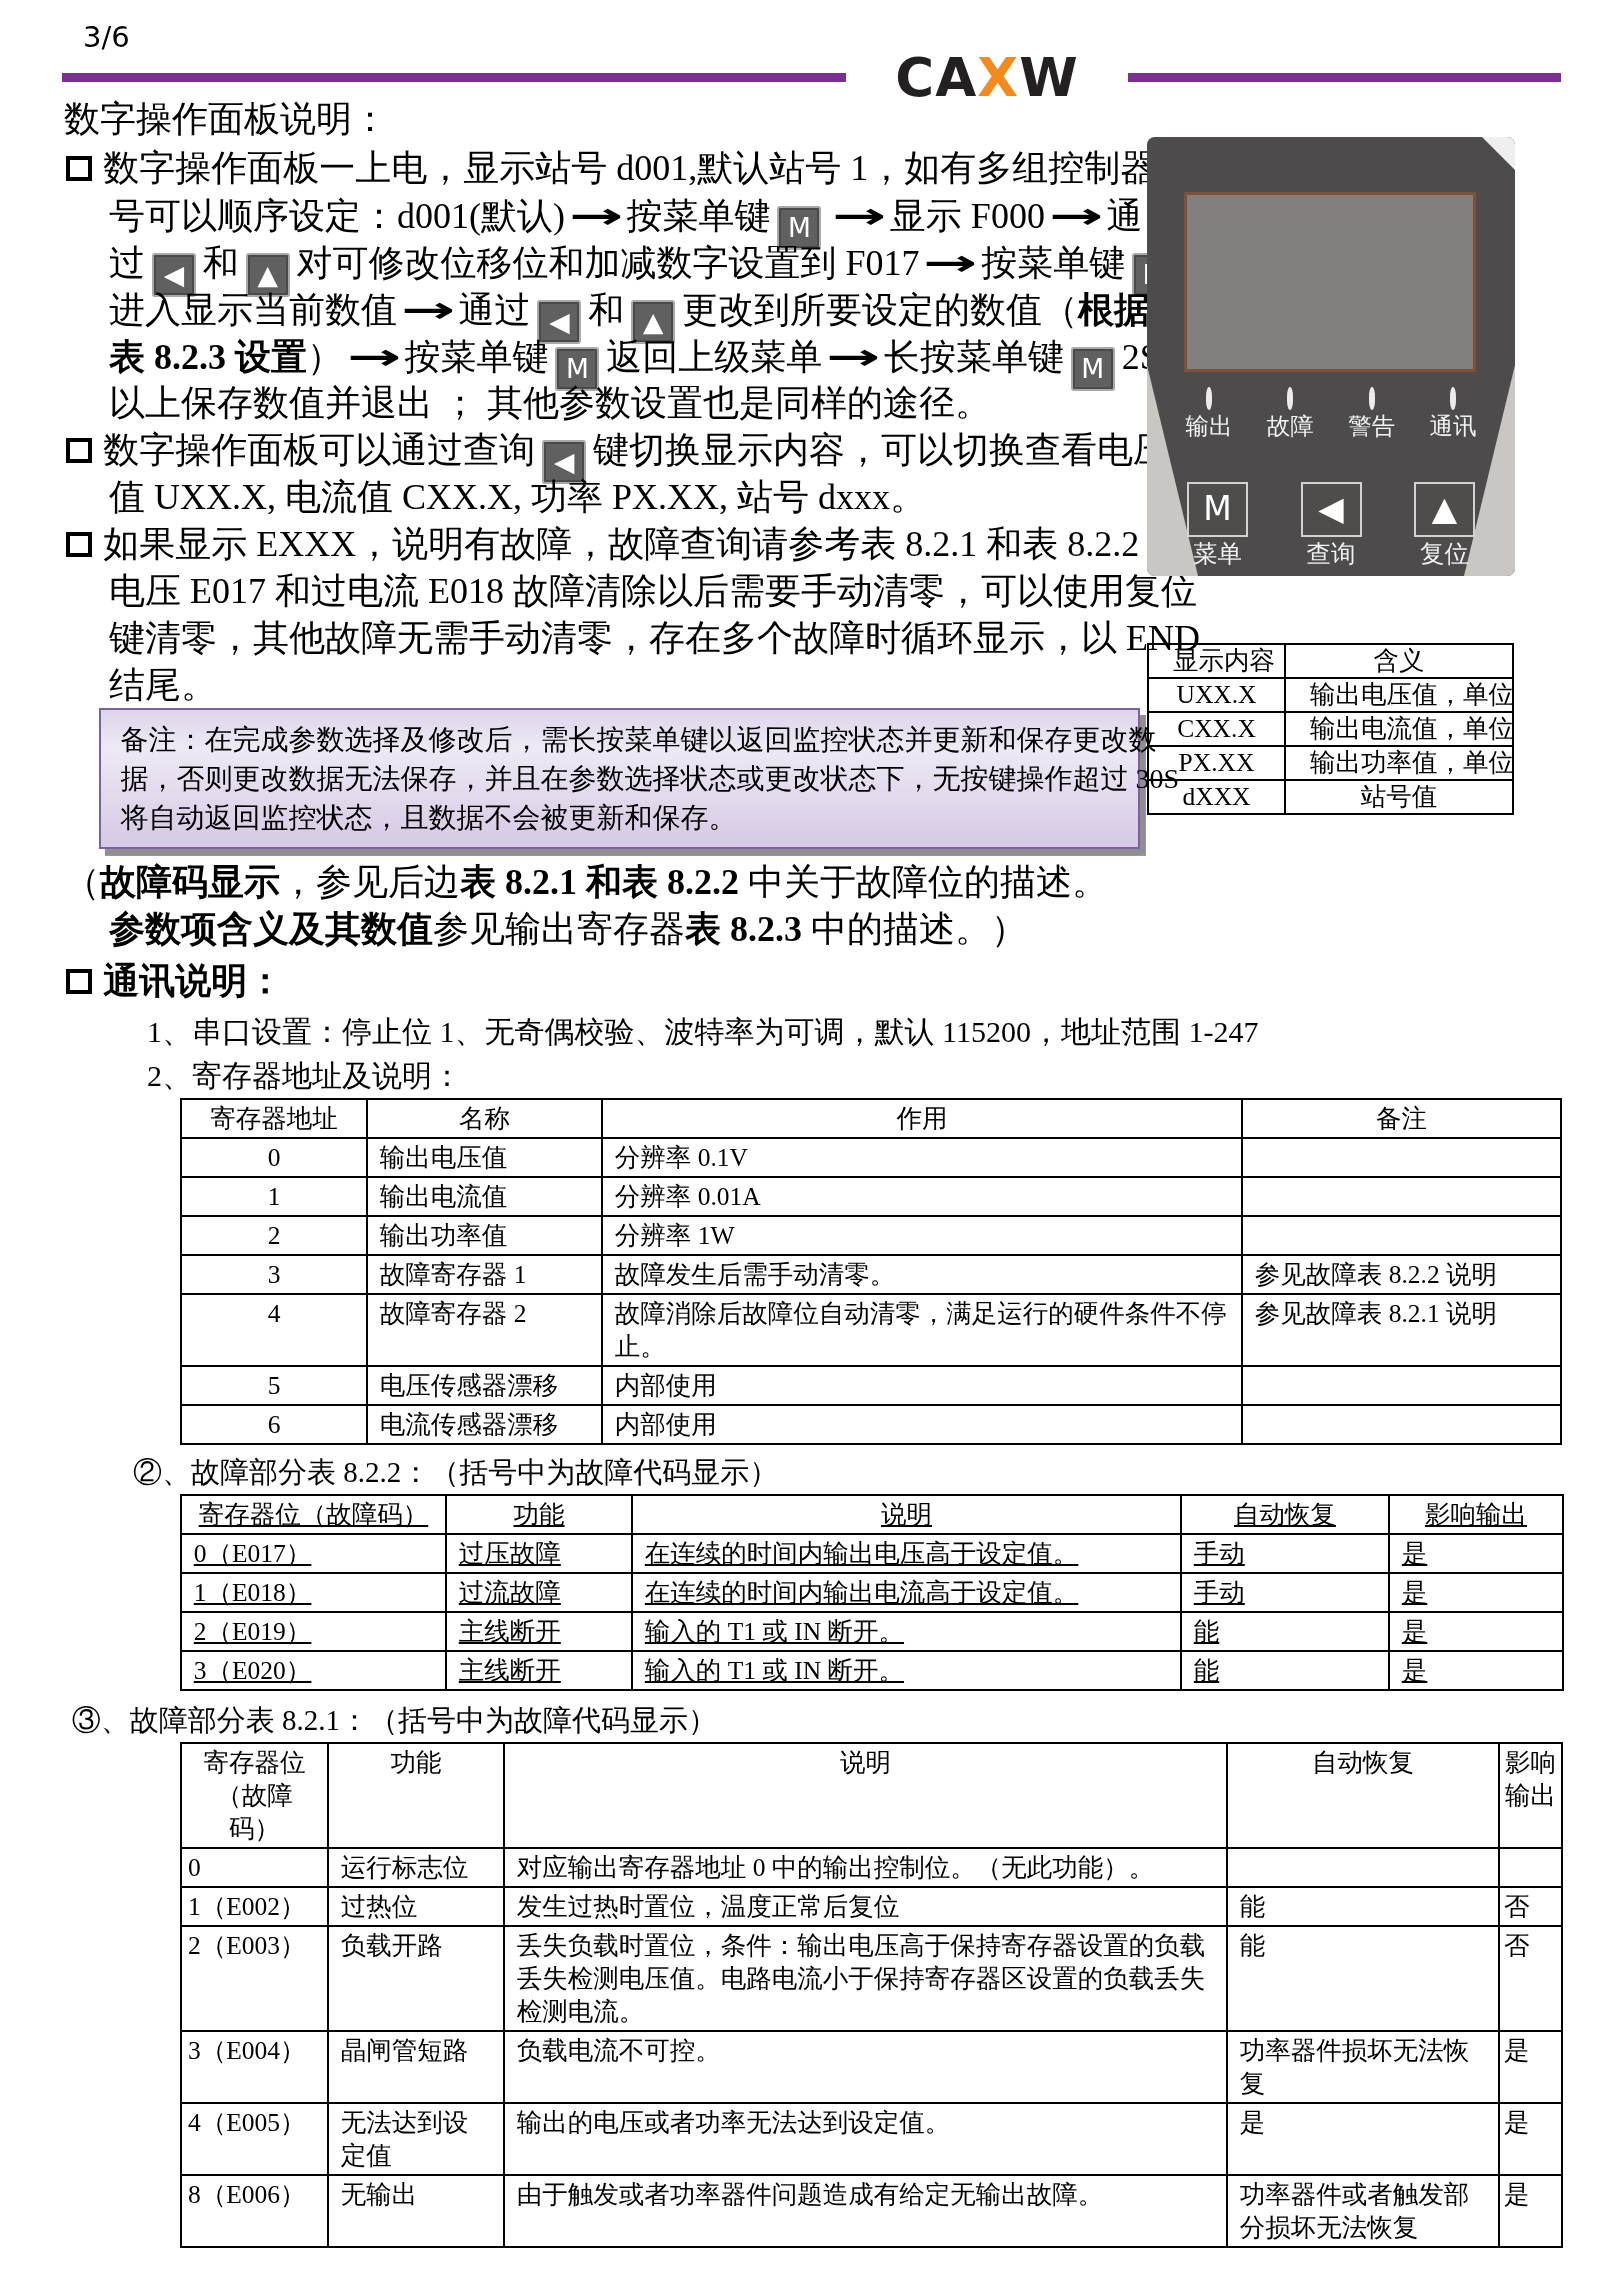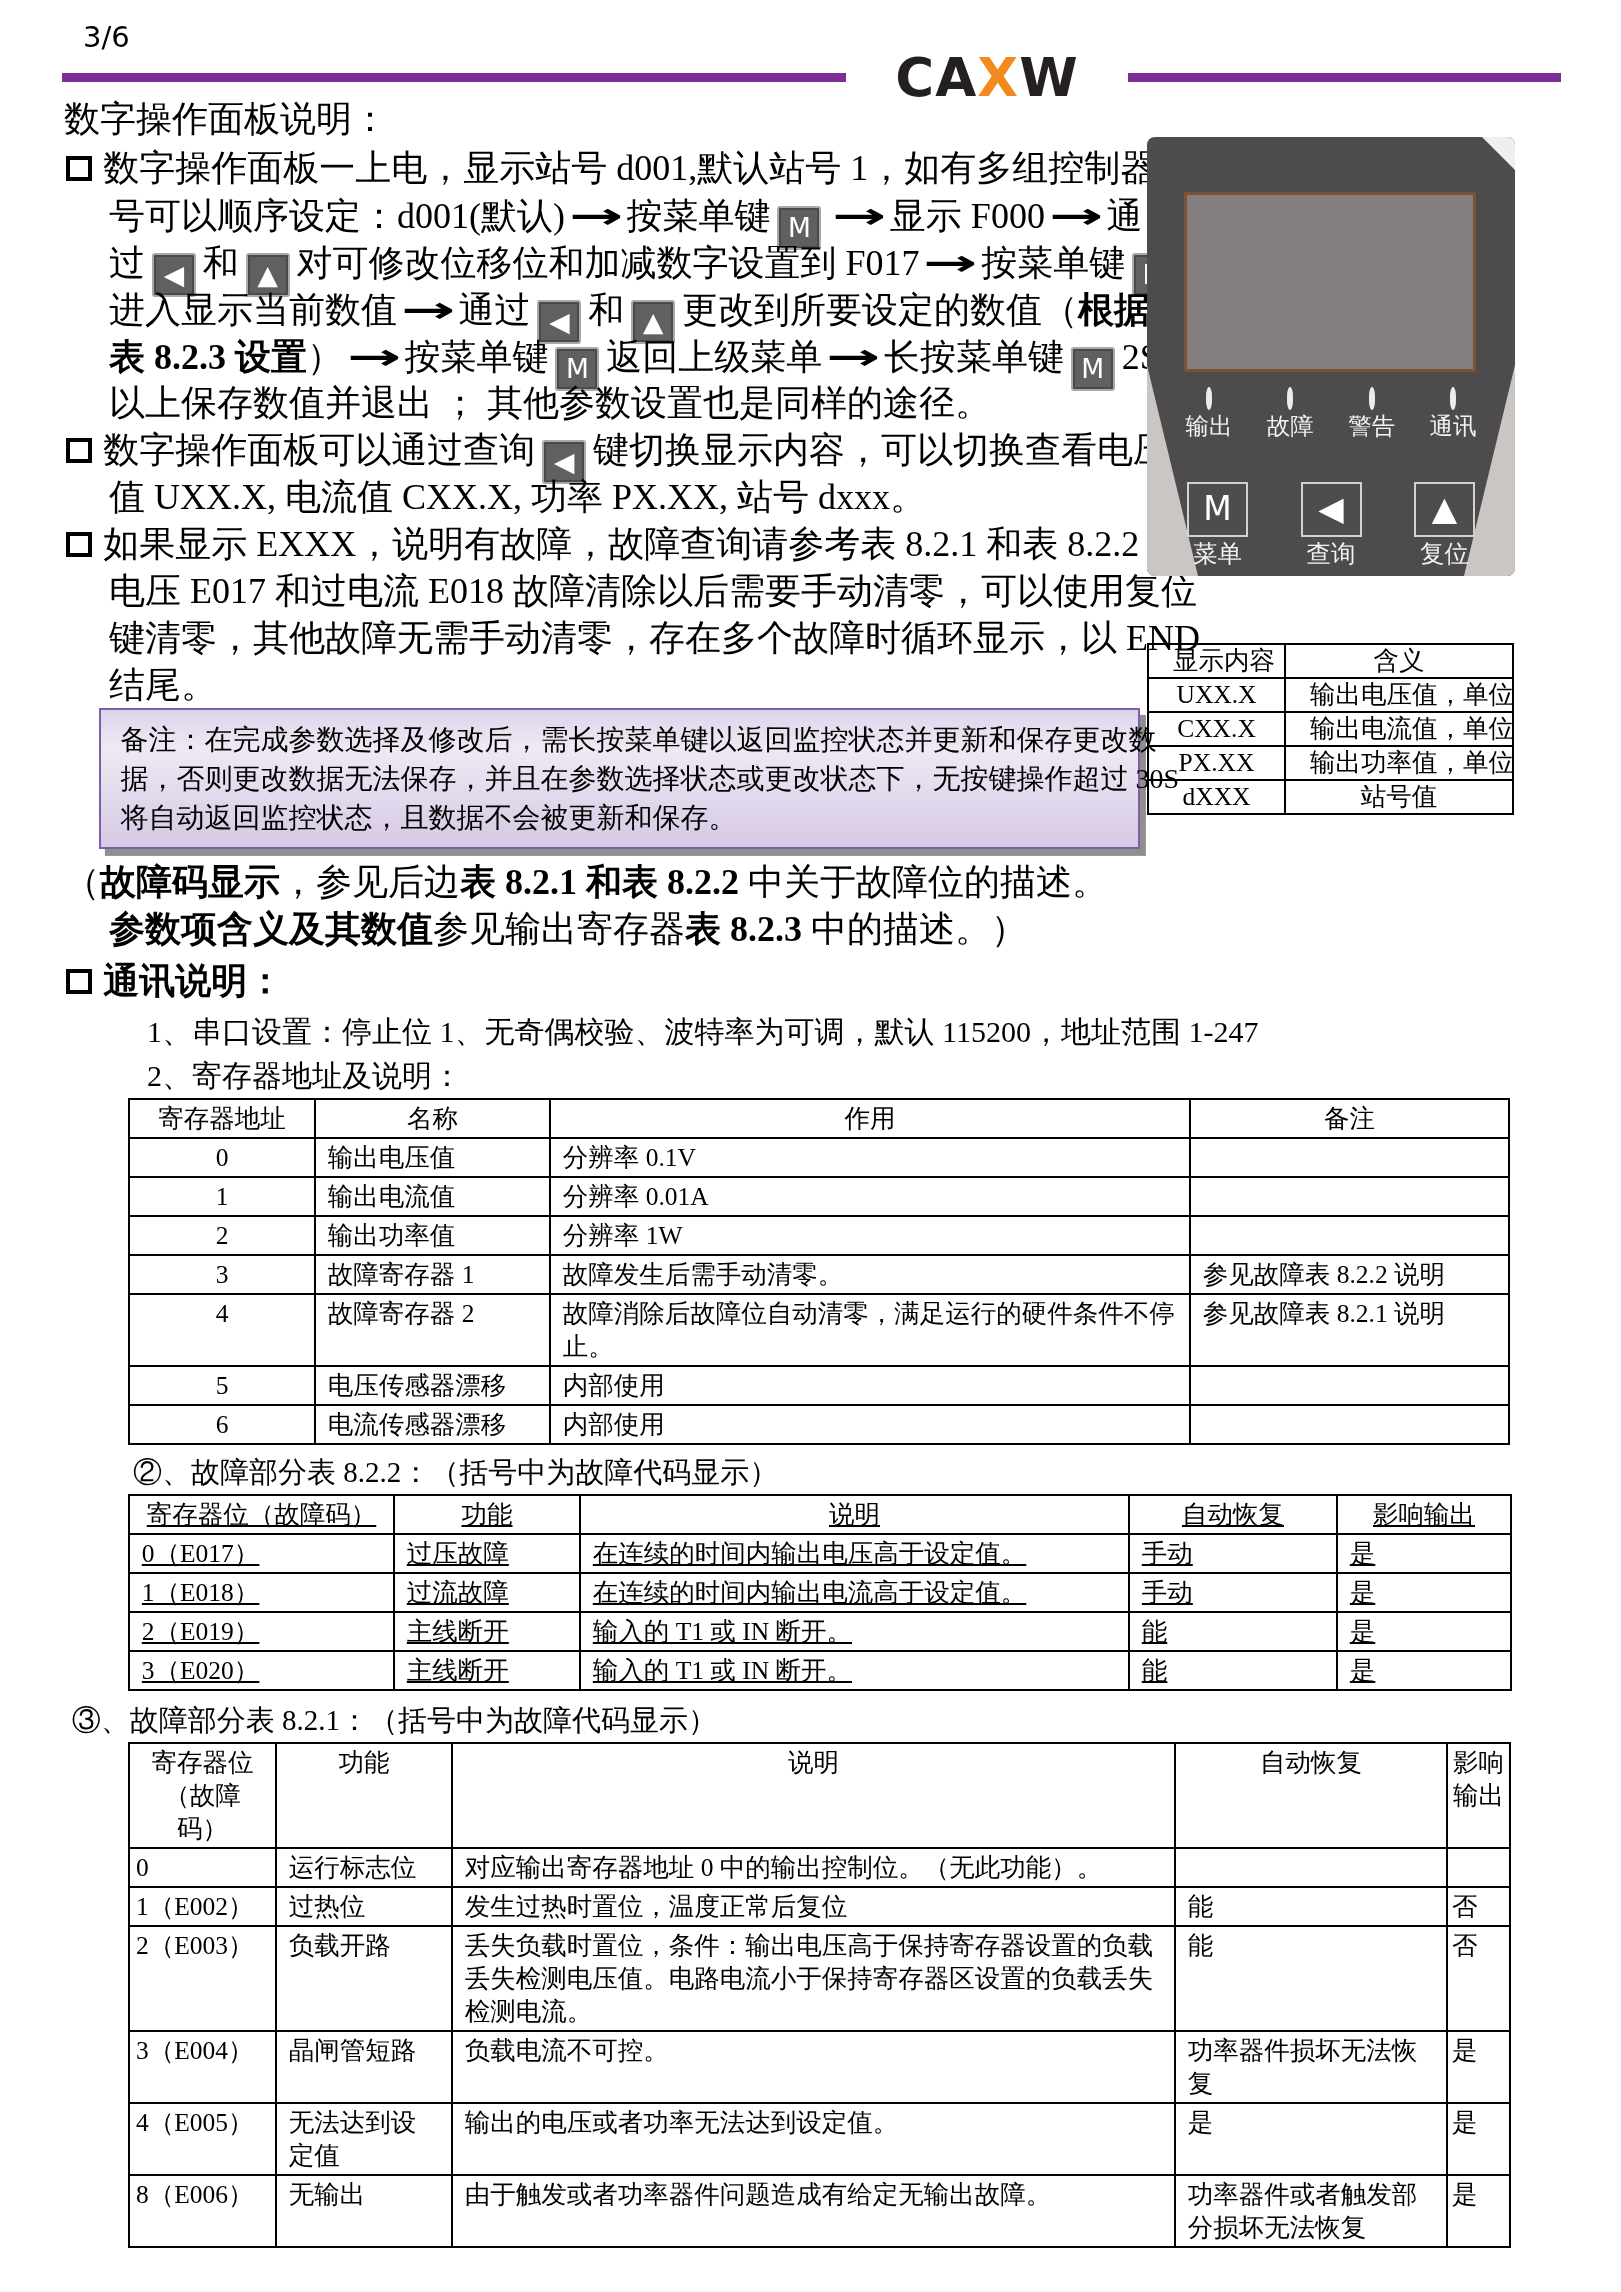--- a/index.html
+++ b/index.html
@@ -59,21 +59,21 @@
             border:2px solid #7d5fa5;background:linear-gradient(180deg,#ded4ea 0%,#eee9f4 28%,#d6c9e4 100%);
             box-shadow:5.9px 6.9px 0 #8f8f8f;margin-left:16px;}
   .note-line{font-size:28px;height:39px;line-height:39px;white-space:nowrap;}
   
   #lower{position:absolute;left:64px;top:859px;width:1494px;}
   .comm-line{font-size:30px;height:44px;line-height:44px;padding-left:83px;white-space:nowrap;}
   .tcaption{font-size:29px;height:43px;line-height:43px;white-space:nowrap;}
   .cap1{padding-left:83px;}
   .cap2{padding-left:69px;margin-top:5.9px;}
   .cap3{padding-left:7.8px;margin-top:7.8px;}
-  table.dt{border-collapse:collapse;table-layout:fixed;margin-left:64px;border:2.9px solid #000;
+  table.dt{border-collapse:collapse;table-layout:fixed;margin-left:116px;border:2.9px solid #000;
            font-size:25.5px;}
   table.dt th,table.dt td{border:2px solid #000;padding:2px 11.8px;line-height:33px;
            vertical-align:top;text-align:left;white-space:pre-line;word-break:break-word;}
   table.dt th{font-weight:normal;text-align:center;border-bottom:2.9px solid #000;}
   #table1{width:1380px;} #table822{width:1382px;text-decoration:underline;} #table821{width:1382px;border-radius:8px;}
   #table1 col.c1{width:186px;} #table1 col.c2{width:235px;} #table1 col.c3{width:640px;} #table1 col.c4{width:319px;}
   #table1 td:first-child{text-align:center;}
   #table822 col.c1{width:265px;} #table822 col.c2{width:186px;} #table822 col.c3{width:549px;}
   #table822 col.c4{width:208px;} #table822 col.c5{width:174px;}
   #table821 col.c1{width:147px;} #table821 col.c2{width:176px;} #table821 col.c3{width:723px;}

